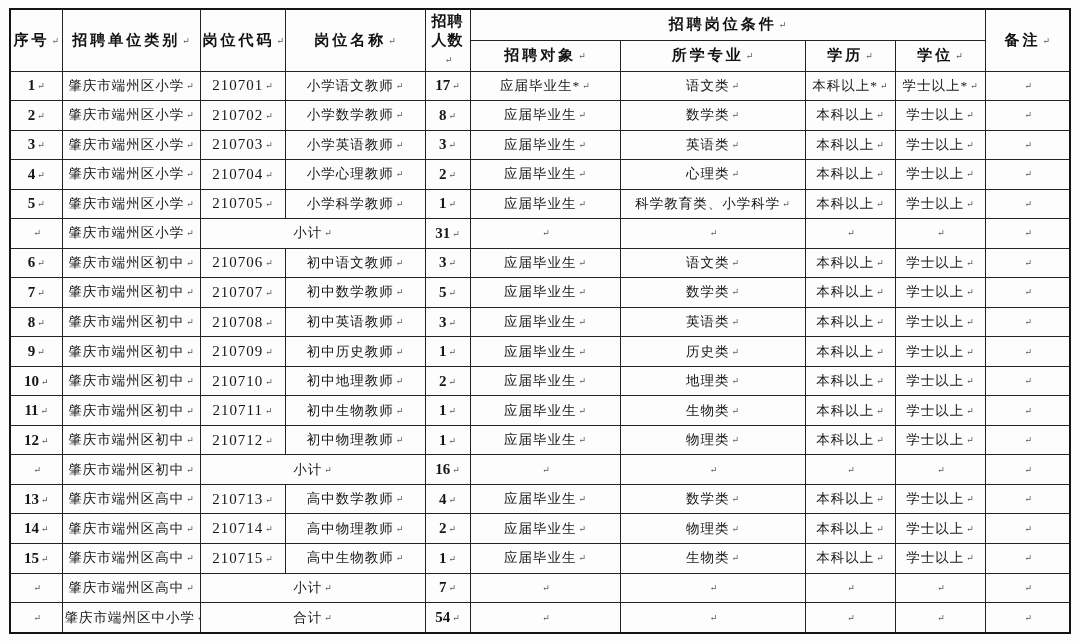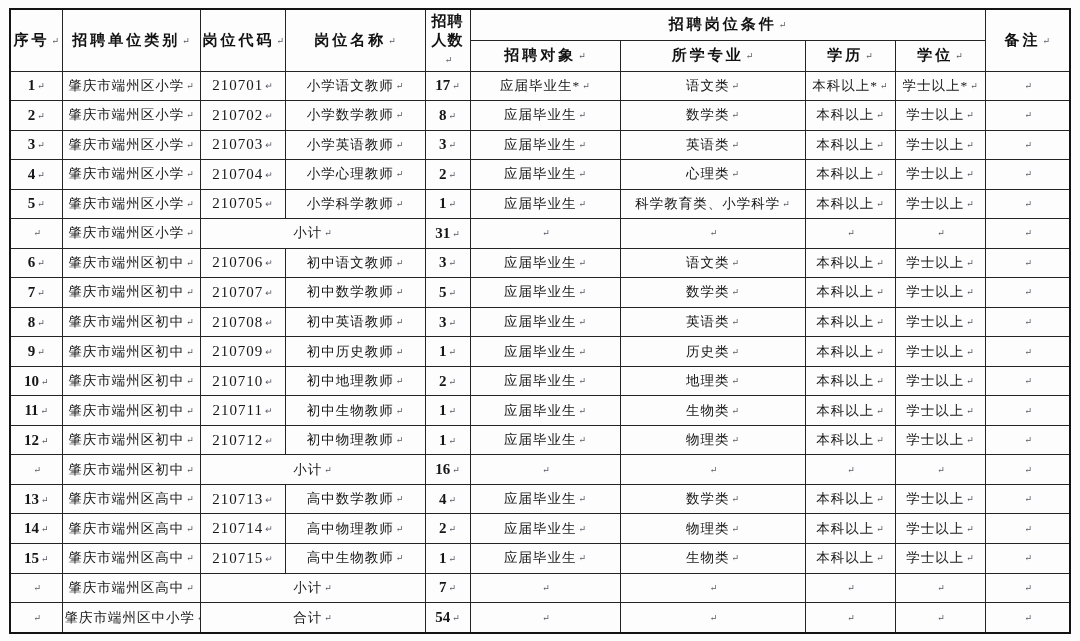--- a/index.html
+++ b/index.html
@@ -21,21 +21,21 @@
   .tbl thead tr{height:31px;}
   .tbl th{
     font-weight:bold;font-size:15px;letter-spacing:3px;color:#111;
   }
   .tbl th.wrap{white-space:normal;line-height:1.25;letter-spacing:1px;padding:0 4px;}
   .tbl td{font-size:13.5px;letter-spacing:1px;}
   .tbl td.num{
     font-weight:bold;font-size:15px;letter-spacing:0;
     font-family:"Liberation Serif","DejaVu Serif",serif;
   }
-  .tbl td.code{font-size:15px;letter-spacing:1px;font-family:Liberation Serif, serif;}
+  .tbl td.code{font-size:15px;letter-spacing:1px;}
   .pmark{
     font-size:9px;color:#5a5a66;margin-left:2px;font-weight:normal;
     letter-spacing:0;vertical-align:baseline;display:inline-block;
     transform:translateY(-1px);
   }
 </style>
 </head>
 <body>
 
 <div class="page">

